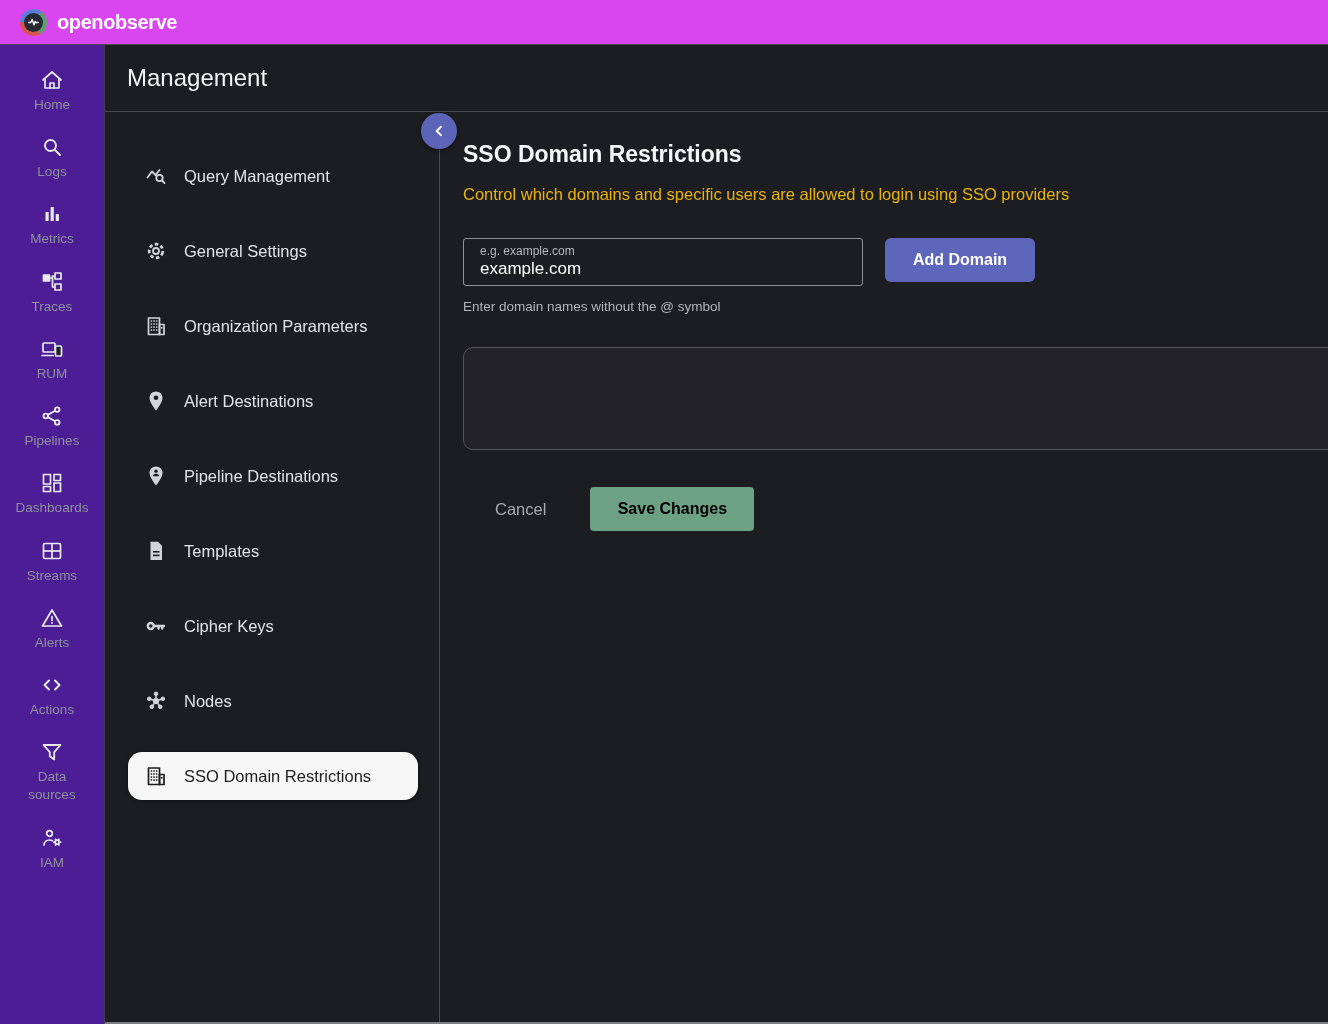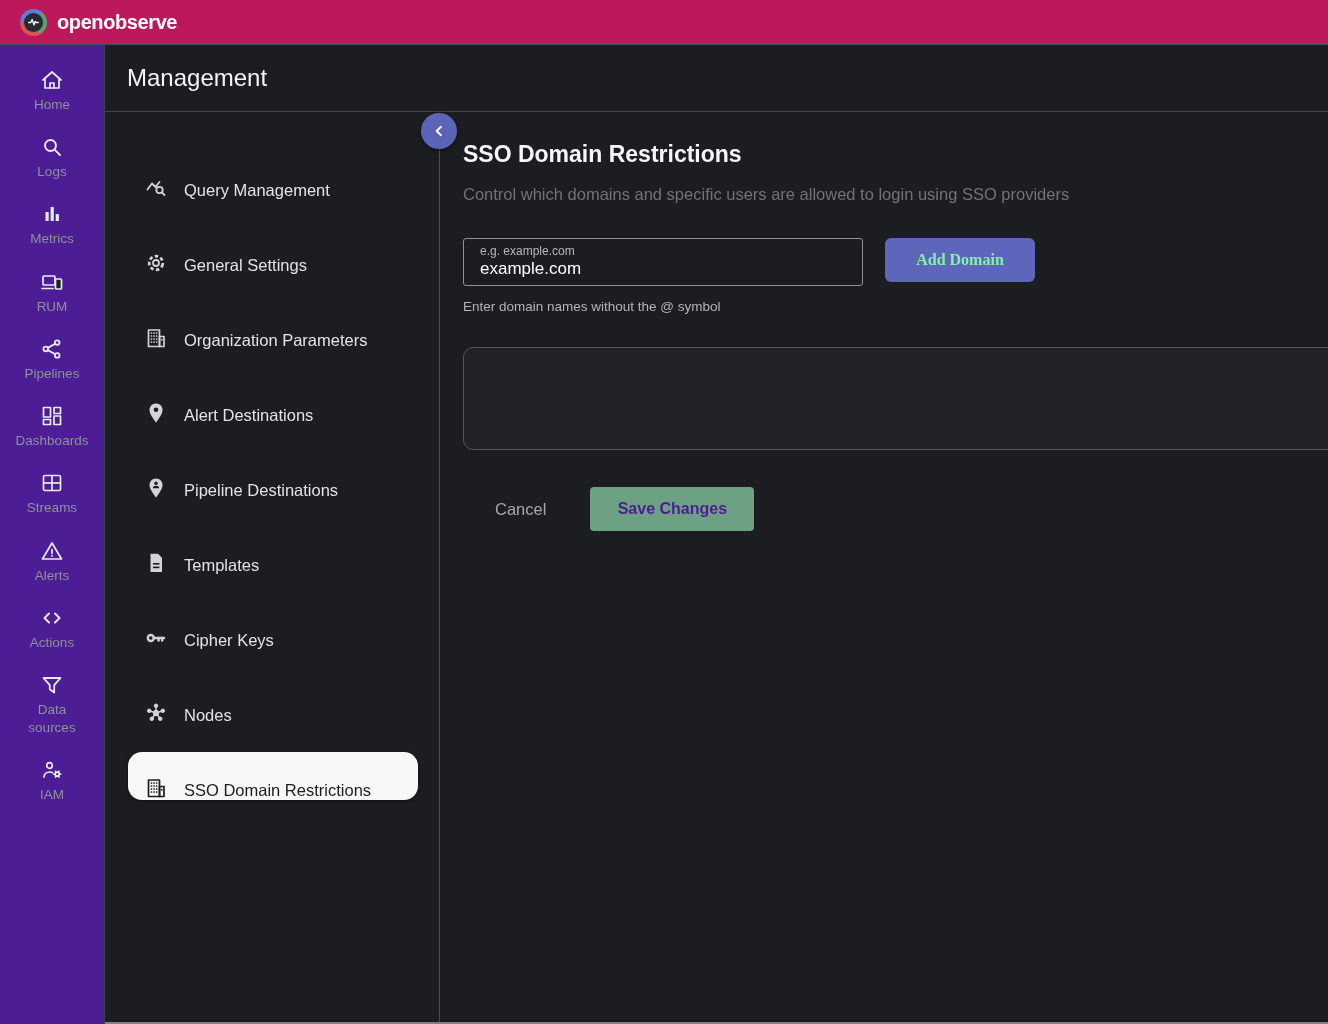--- a/index.html
+++ b/index.html
@@ -1,21 +1,21 @@
 <!DOCTYPE html>
 <html><head>
 <meta charset="utf-8">
 <style>
   * { margin:0; padding:0; box-sizing:border-box; }
   html,body { width:1328px; height:1024px; overflow:hidden; background:#17181c;
     font-family:"Liberation Sans", sans-serif; }
 
   
   .topbar { position:absolute; left:0; top:0; width:1328px; height:45px;
-    background:#be185d; border-bottom:1px solid #4a4d53;
+    background:#d946ef; border-bottom:1px solid #4a4d53;
     display:flex; align-items:center; padding-left:20px; z-index:30; }
   .logo-ring { position:relative; width:27px; height:27px; border-radius:50%;
     background:conic-gradient(from 150deg, #d9534f 0deg 120deg, #5b7fd8 120deg 245deg, #58a06c 245deg 360deg); }
   .logo-ring .inner { position:absolute; left:4px; top:4px; width:19px; height:19px;
     border-radius:50%; background:#252a33; display:flex; align-items:center; justify-content:center; }
   .brand { color:#ffffff; font-size:20px; font-weight:800; letter-spacing:-0.4px; margin-left:10px; }
 
   
   .sidebar { position:absolute; left:0; top:45px; bottom:0; width:105px;
     background:#4c1d95; border-right:1px solid #3c4047; display:flex; flex-direction:column;
@@ -27,54 +27,54 @@
   
   .main { position:absolute; left:105px; top:45px; right:0; bottom:0; background:#1c1d20; }
   .main::after { content:""; position:absolute; left:0; right:0; bottom:0; height:2px; background:#7e8085; }
   .page-header { height:67px; border-bottom:1px solid #44474d; display:flex; align-items:center;
     padding-left:22px; color:#f3f4f5; font-size:24px; font-weight:500; }
   .body { position:absolute; left:0; top:68px; right:0; bottom:2px; display:flex; }
 
   
   .menu-col { width:335px; border-right:1px solid #4a4d52; padding-top:39px; flex:none; }
   .menu-item { width:290px; height:48px; margin:0 0 27px 23px; border-radius:14px;
-    display:flex; align-items:flex-end; padding-left:16px; gap:16px;
+    display:flex; align-items:center; padding-left:16px; gap:16px;
     color:#e2e3e6; font-size:16.5px; cursor:pointer; }
   .menu-item .mi { width:24px; height:24px; color:#d3d4d7; flex:none; display:flex; }
   .menu-item.active { background:#f7f7f8; color:#1d1d1f; box-shadow:0 1px 4px rgba(0,0,0,.45); }
   .menu-item.active .mi { color:#1d1d1f; }
 
   
   .content { flex:1; position:relative; padding:28px 0 0 23px; }
   .collapse-btn { position:absolute; left:-19px; top:0px; width:36px; height:36px; border-radius:50%;
     background:#5c64b8; border:none; display:flex; align-items:center; justify-content:center;
     cursor:pointer; box-shadow:0 1px 4px rgba(0,0,0,.5); z-index:5; }
   .content h1 { color:#f5f6f7; font-size:23px; font-weight:700; line-height:26px; }
-  .subtitle { margin-top:18px; color:#737373; font-size:16.5px; }
+  .subtitle { margin-top:18px; color:#eab308; font-size:16.5px; }
   .section-title { margin-top:38px; color:#f2f3f4; font-size:18px; font-weight:700; }
 
   .input-row { margin-top:34px; display:flex; }
   .domain-box { width:400px; height:48px; border:1px solid #90929a; border-radius:3px;
     padding:5px 16px 6px; display:flex; flex-direction:column; justify-content:space-between; }
   .domain-box .flabel { color:#b5b7bc; font-size:12px; line-height:14px; }
   .domain-box input { background:transparent; border:none; outline:none; color:#ffffff;
     font-size:17px; font-family:"Liberation Sans", sans-serif; width:100%; padding:0; }
   .add-btn { margin-left:22px; width:150px; height:44px; border:none; border-radius:6px;
-    background:#5e66bb; color:#86efac; font-size:16px; font-weight:700;
-    font-family:Liberation Serif, serif; cursor:pointer; }
+    background:#5e66bb; color:#ffffff; font-size:16px; font-weight:700;
+    font-family:Liberation Sans, sans-serif; cursor:pointer; }
   .hint { margin-top:13px; color:#b2b4b8; font-size:13.5px; }
 
   .list-panel { margin-top:33px; height:103px; width:calc(100% + 17px);
     border:1px solid #54565c; border-radius:10px; background:#232327; }
 
   .btn-row { margin-top:37px; display:flex; align-items:center; }
   .cancel-btn { margin-left:22px; background:none; border:none; color:#a6a8ad; font-size:16.5px;
     font-weight:500; font-family:"Liberation Sans", sans-serif; cursor:pointer; padding:6px 10px; }
   .save-btn { margin-left:34px; width:164px; height:44px; border:none; border-radius:4px;
-    background:#6ca184; color:#4c1d95; font-size:16px; font-weight:700;
+    background:#6ca184; color:#000000; font-size:16px; font-weight:700;
     font-family:"Liberation Sans", sans-serif; cursor:pointer; }
 
   svg { display:block; }
 </style>
 </head>
 <body>
 
 <div class="topbar">
   <div class="logo-ring">
     <div class="inner">
@@ -113,20 +113,31 @@
     <span>
       <svg width="24" height="24" viewBox="0 0 24 24" fill="currentColor">
         <rect x="5.5" y="10" width="3.2" height="9" rx="0.6"></rect>
           <rect x="10.6" y="5" width="3.2" height="14" rx="0.6"></rect>
           <rect x="15.7" y="12" width="3.2" height="7" rx="0.6"></rect>
       </svg>
       </span>
     <span class="lbl">Metrics</span>
   </div>
 
+  <div class="side-item">
+    <span>
+      <svg width="24" height="24" viewBox="0 0 24 24" fill="none" stroke="currentColor" stroke-width="1.7" stroke-linejoin="round">
+        <rect x="3.5" y="5" width="6" height="6" fill="currentColor"></rect>
+          <rect x="15" y="3" width="6" height="6"></rect>
+          <rect x="15" y="14" width="6" height="6"></rect>
+        <path d="M9.5 8 H12.5 V6 H15 M12.5 8 V17 H15"></path>
+      </svg>
+      </span>
+    <span class="lbl">Traces</span>
+  </div>
 
   <div class="side-item">
     <span>
       <svg width="24" height="24" viewBox="0 0 24 24" fill="none" stroke="currentColor" stroke-width="1.7" stroke-linecap="round" stroke-linejoin="round">
         <rect x="3" y="6" width="12" height="9" rx="1"></rect>
           <path d="M2 18.5 H13"></path>
           <rect x="15.5" y="9" width="6" height="10" rx="1" fill="#1d2129" stroke="currentColor"></rect>
       </svg>
       </span>
     <span class="lbl">RUM</span>

